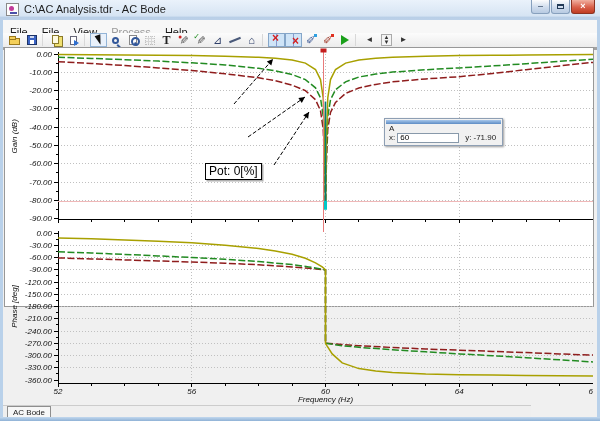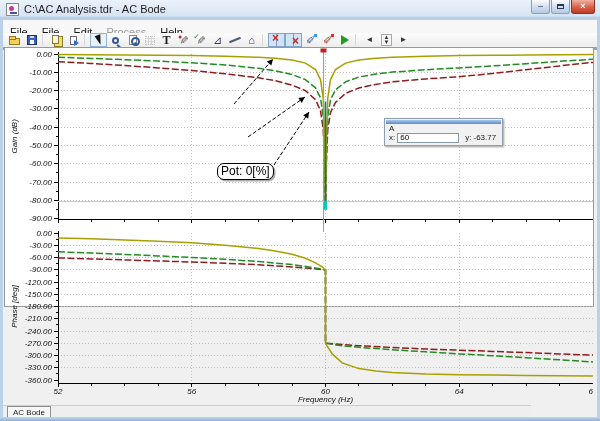--- a/index.html
+++ b/index.html
@@ -102,21 +102,21 @@
       <span class="wb">
           <span class="maxbox"></span>
         </span>
       <span class="wb close">×</span>
     </span>
   </div>
 
   <div class="menubar">
     <span class="menu-item">File</span>
     <span class="menu-item">File</span>
-    <span class="menu-item">Edit</span>
+    <span class="menu-item">View</span>
     <span class="menu-item disabled">Process</span>
     <span class="menu-item">Help</span>
   </div>
 
   <div class="toolbar" id="toolbar">
       <span class="tbtn">
         <span class="ic ic-folder-open"></span>
       </span>
       <span class="tbtn">
         <span class="ic ic-floppy"></span>
@@ -350,25 +350,25 @@
       </svg>
 
     <div class="cursor-panel">
       <div class="cp-strip"></div>
       <div class="cp-body">
         <span class="cp-name">A</span>
         <span class="cp-row">
           <span>x:</span>
           <input value="60" style="">
           <span class="cp-y">y:</span>
-          <span>-63.77</span>
+          <span>-71.90</span>
         </span>
       </div>
     </div>
-      <div class="callout" style="left: 212px; top: 115px; border-radius: 7px;">Pot: 0[%]</div>
+      <div class="callout" style="left: 200px; top: 115px;">Pot: 0[%]</div>
     </div>
 
   <div class="tabbar">
     <span class="tab">AC Bode</span>
   </div>
 
   <div class="edge-l"></div>
   <div class="edge-r"></div>
   <div class="edge-b"></div>
 </div>

